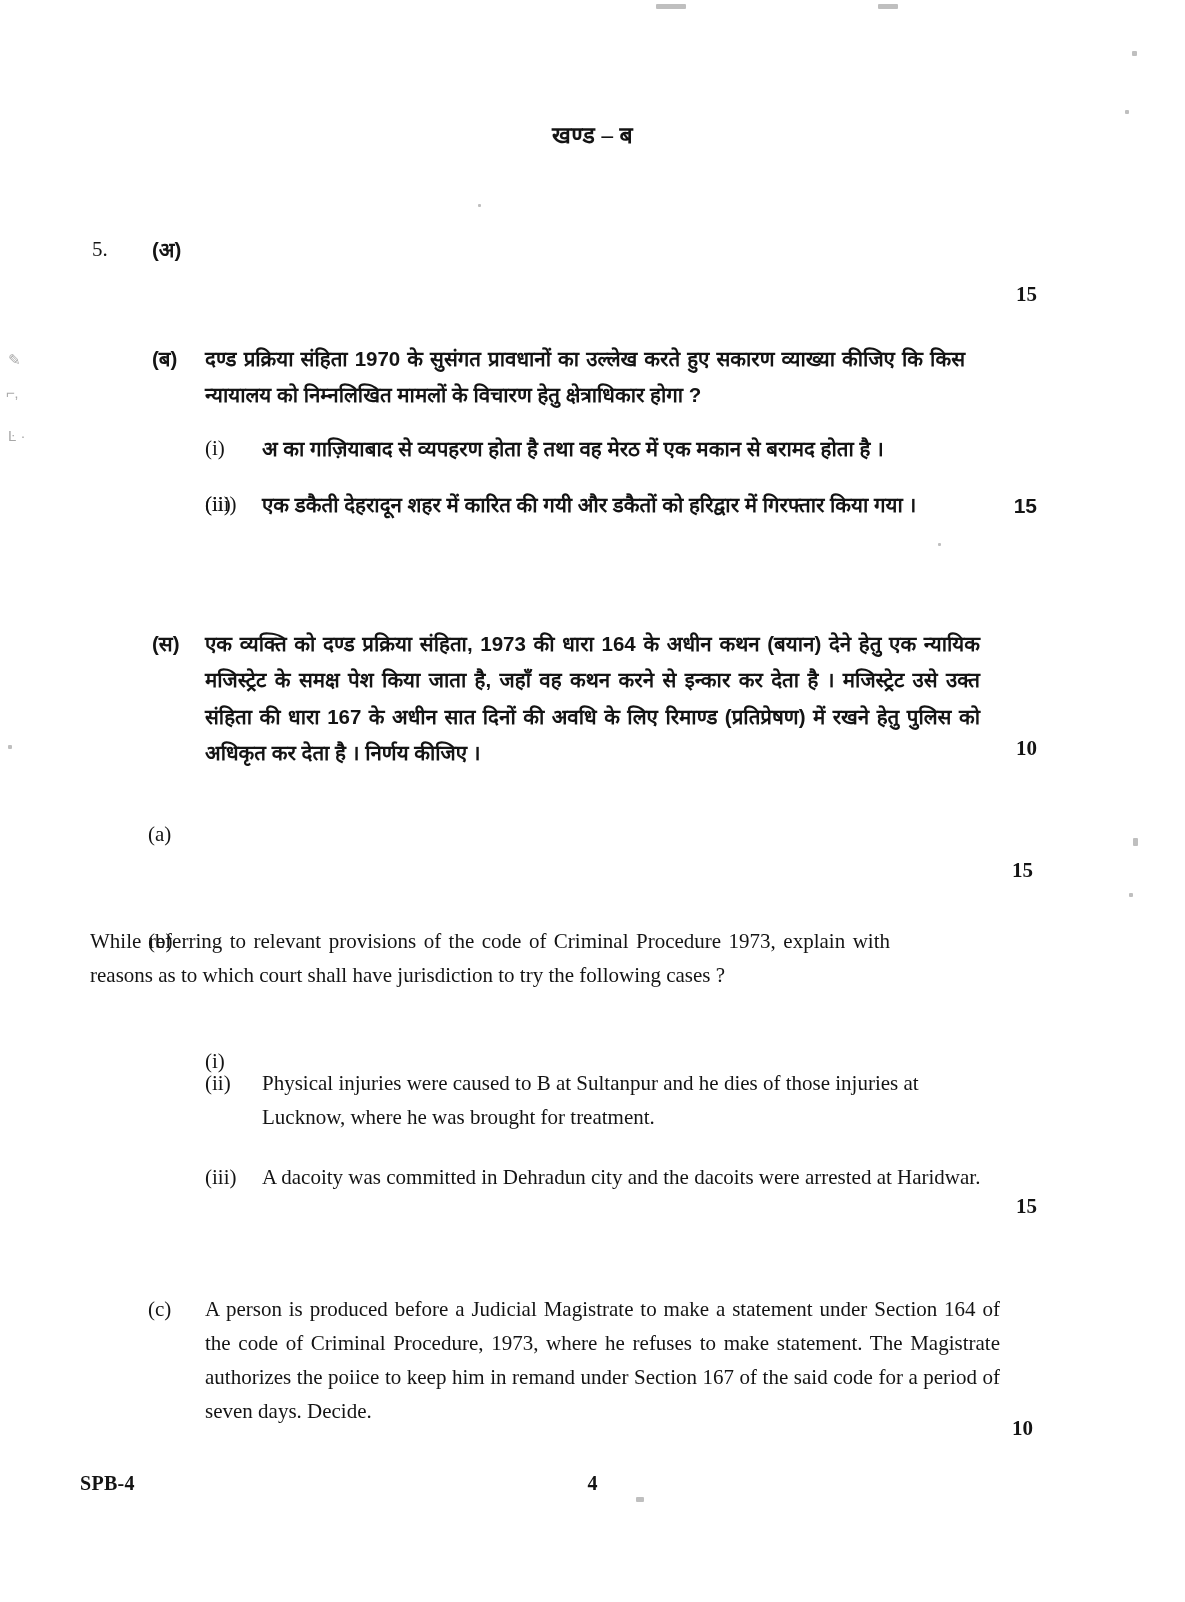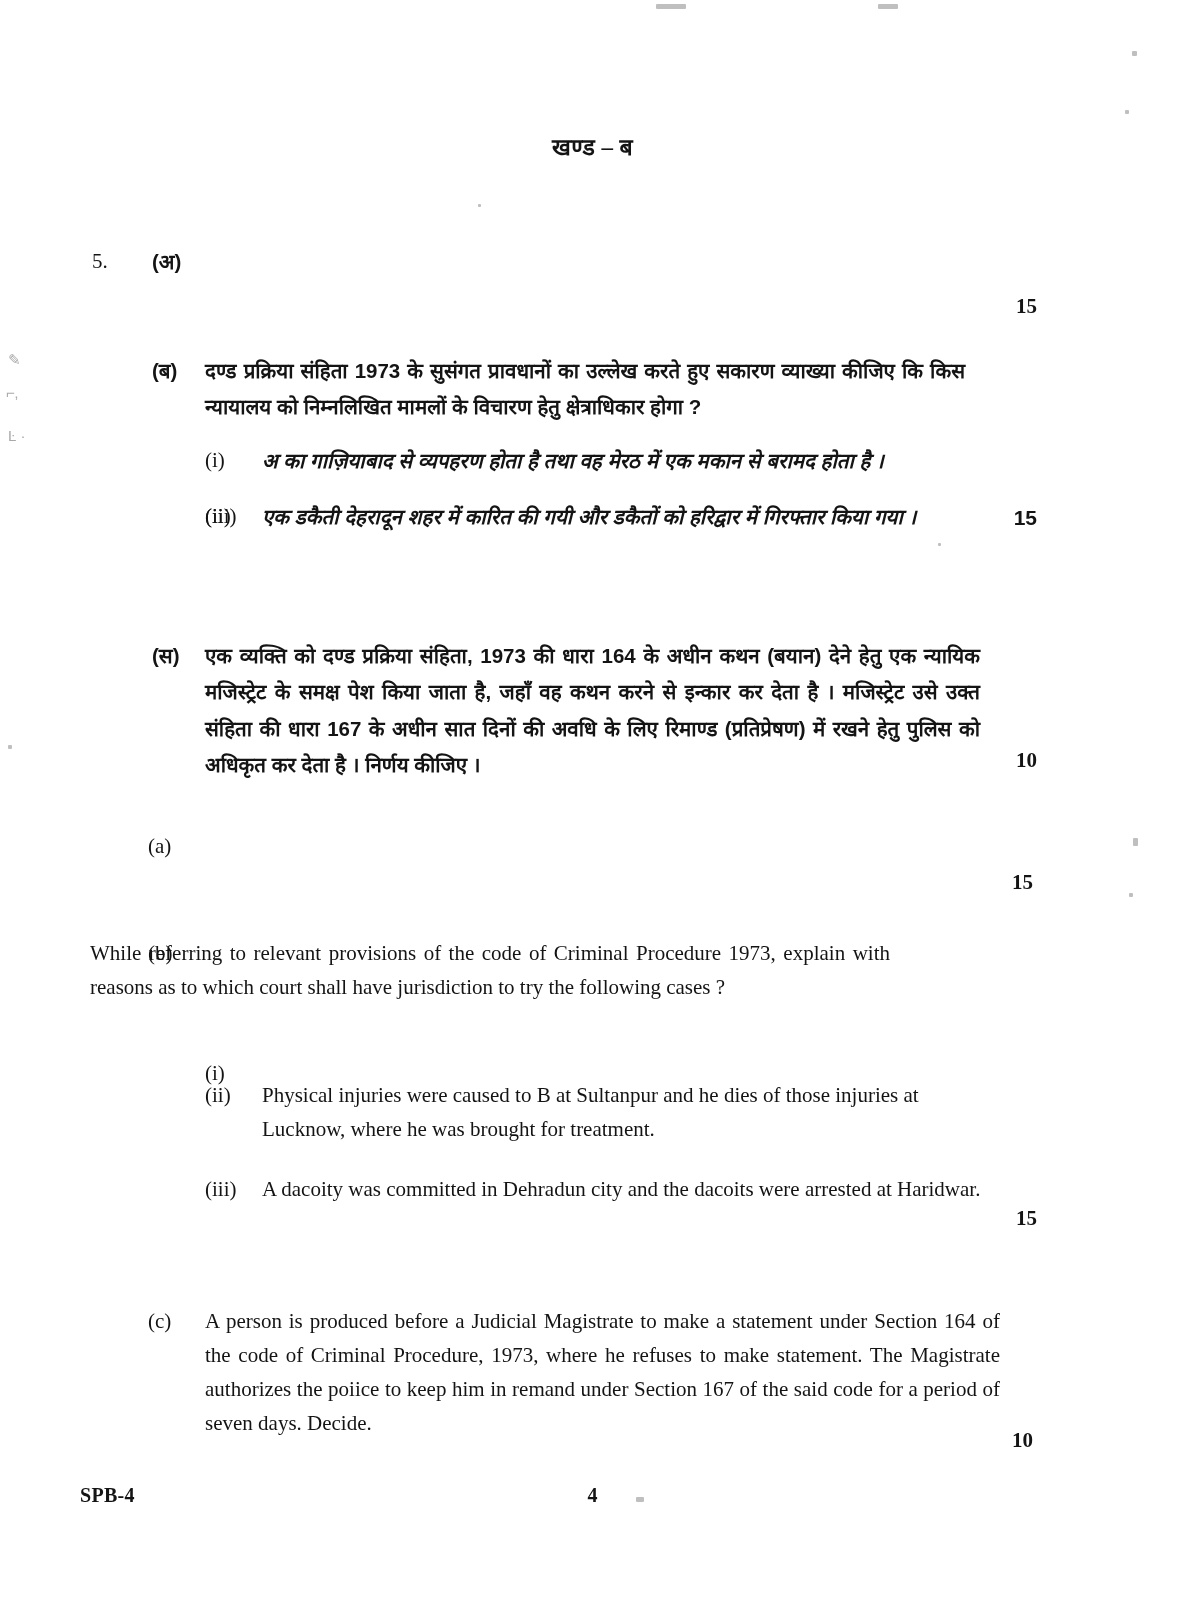--- a/index.html
+++ b/index.html
@@ -19,21 +19,21 @@
   
   .page {
     position: absolute;
     inset: 0;
     background: #ffffff;
   }
 
   .content {
     position: absolute;
     left: 0;
-    top: 16px;
+    top: 4px;
     width: 1185px;
   }
 
   
   .heading-block {
     text-align: center;
     margin-top: 118px;
   }
   .heading-hi {
     font-size: 23px;
@@ -121,21 +121,20 @@
     font-family: "Liberation Serif", "DejaVu Serif", serif;
     font-weight: 400;
     font-size: 21px;
   }
   .subrow.hi .rb {
     font-family: "Liberation Sans", "DejaVu Sans", sans-serif;
     font-weight: 700;
     font-size: 20.5px;
     line-height: 1.78;
     width: 720px;
-    font-style: italic;
   }
 
   .blk-5c      { position: absolute; left: 0; top: 622px;  width: 1185px; }
   .blk-5c .qlabel { left: 152px; top: 0; }
   .blk-5c .qbody  { margin-left: 205px; width: 775px; }
 
   .blk-a       { position: absolute; left: 0; top: 813px;  width: 1185px; }
   .blk-a .qlabel { left: 148px; top: 0; }
   .blk-a .qbody  { margin-left: 205px; width: 795px; }
 
@@ -221,21 +220,21 @@
     </div>
 
     <div class="blk-5a qrow">
       <span class="qnum">5.</span>
       <span class="qlabel hi">(अ)</span>
       <span class="marks m-5a">15</span>
     </div>
 
     <div class="blk-5b qrow">
       <span class="qlabel hi">(ब)</span>
-      <div class="qbody hi">दण्ड प्रक्रिया संहिता 1973 के सुसंगत प्रावधानों का उल्लेख करते हुए सकारण व्याख्या कीजिए कि किस न्यायालय को निम्नलिखित मामलों के विचारण हेतु क्षेत्राधिकार होगा ?</div>
+      <div class="qbody hi">दण्ड प्रक्रिया संहिता 1970 के सुसंगत प्रावधानों का उल्लेख करते हुए सकारण व्याख्या कीजिए कि किस न्यायालय को निम्नलिखित मामलों के विचारण हेतु क्षेत्राधिकार होगा ?</div>
     </div>
 
     <div class="sublist-hi">
       <div class="subrow hi">
         <span class="rn">(i)</span>
         <div class="rb">अ का गाज़ियाबाद से व्यपहरण होता है तथा वह मेरठ में एक मकान से बरामद होता है ।</div>
       </div>
       <div class="subrow hi" style="margin-top:20px;">
         <span class="rn">(ii)</span>
       </div>

